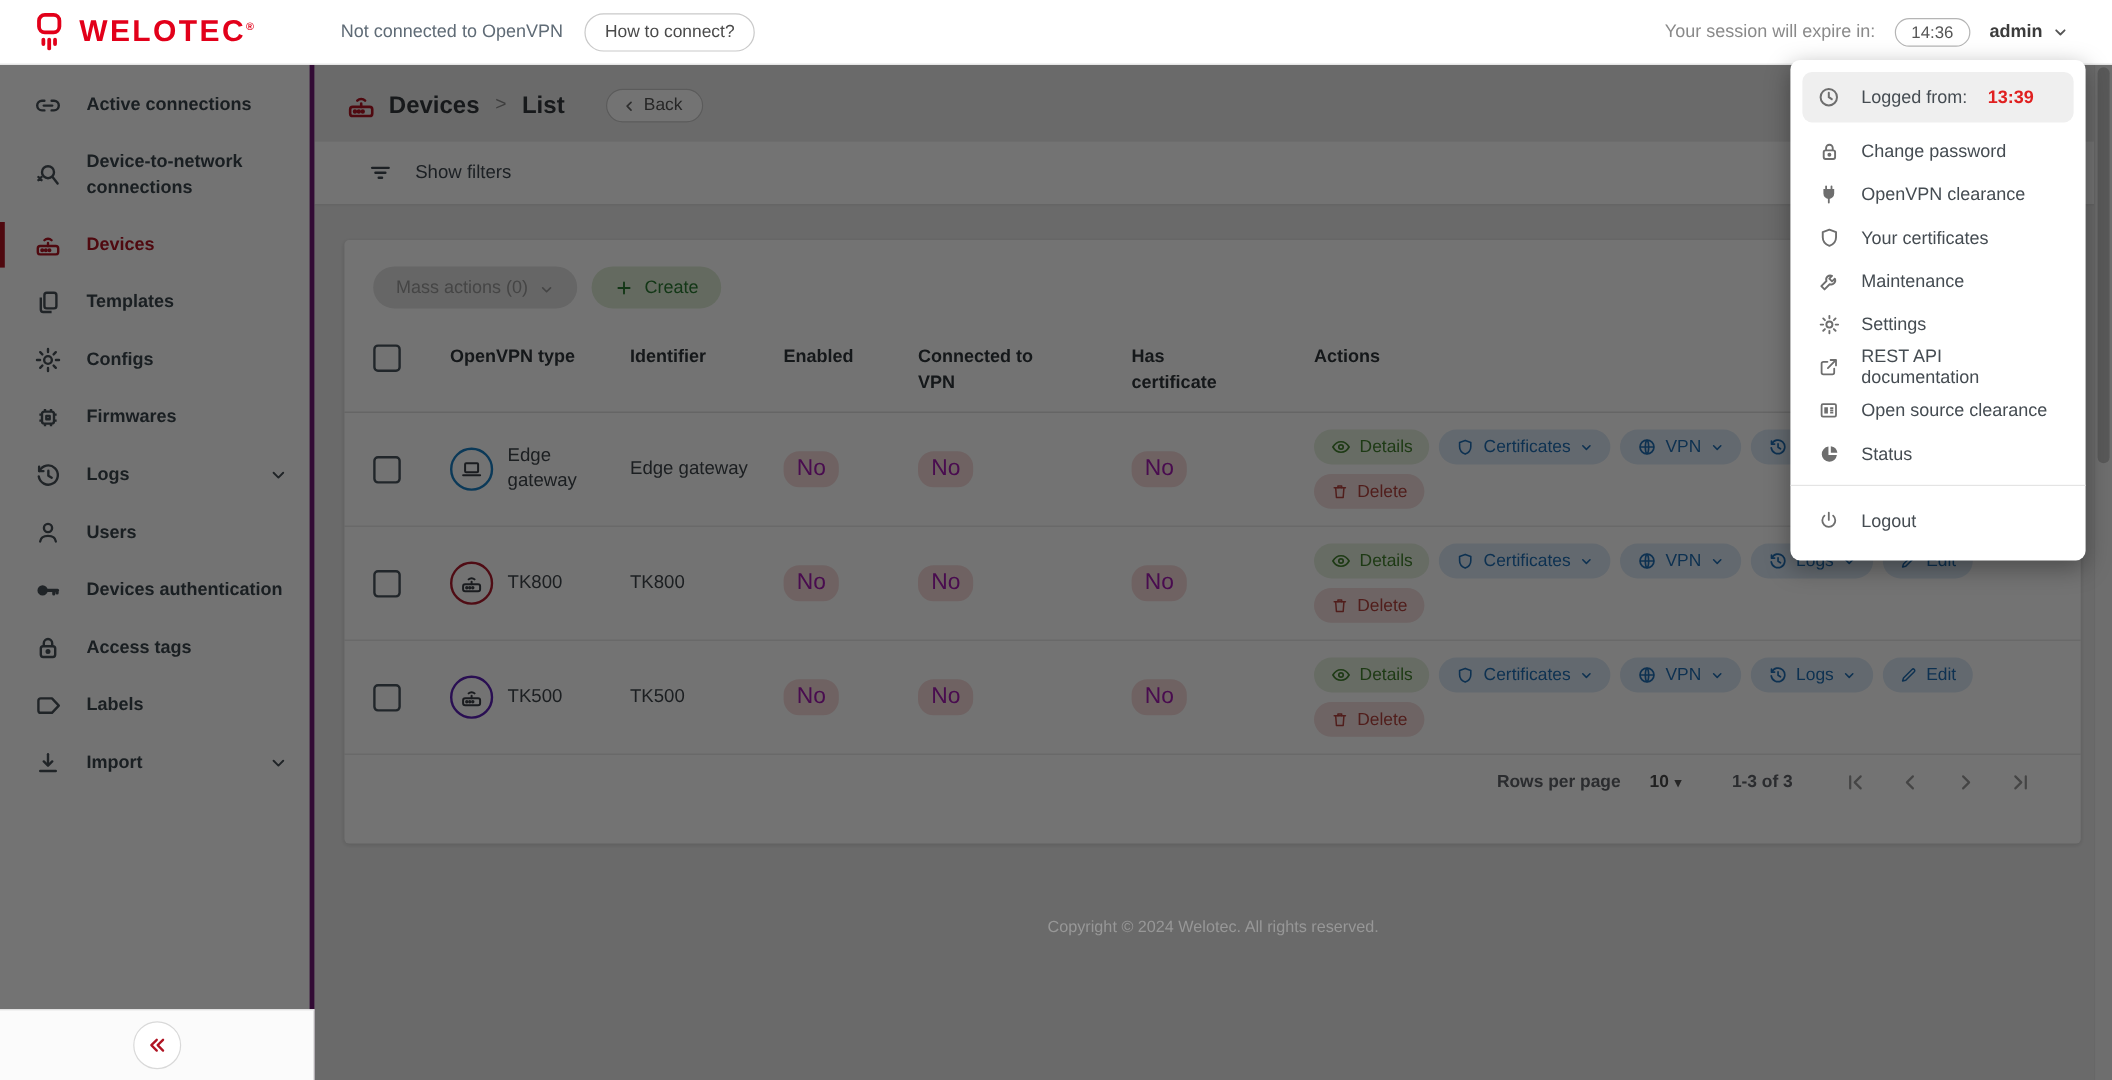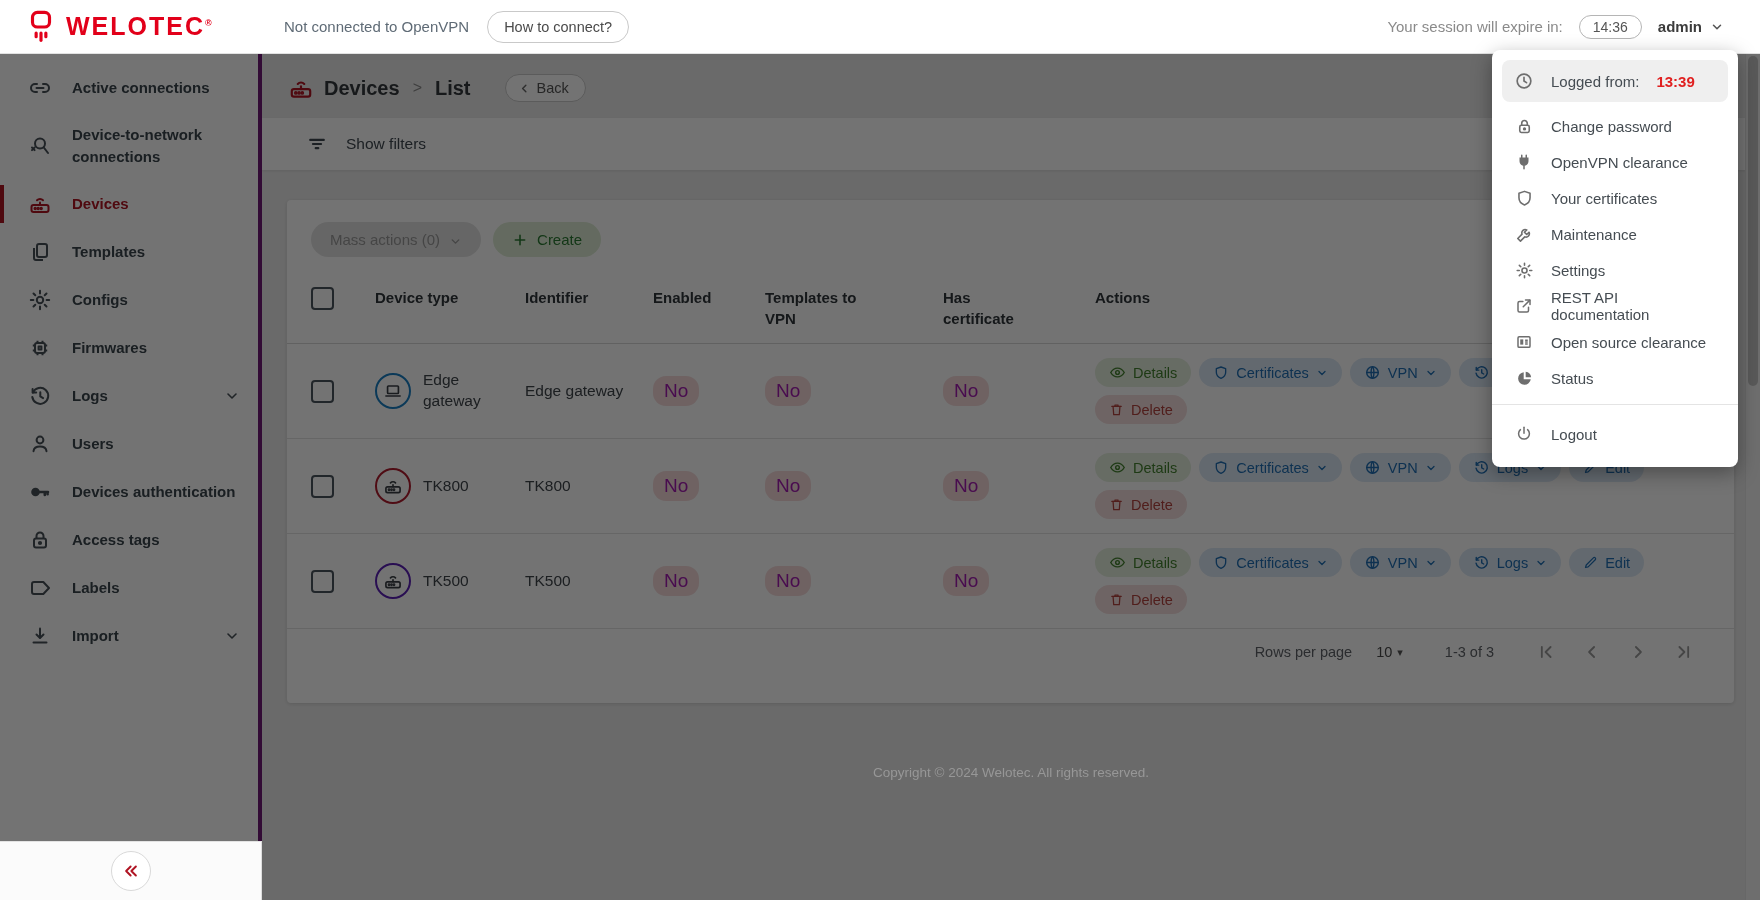--- a/index.html
+++ b/index.html
@@ -74,21 +74,21 @@
   .ident { font-size:15.5px; color:#3f454b; line-height:1.35; padding-right:14px; }
   .badge-no { display:inline-block; padding:4px 11px; border-radius:13px; background:#f5dada; color:#a21caf; font-size:19px; }
   .aline { display:flex; gap:8px; }
   .aline + .aline { margin-top:8px; }
   .abtn { display:inline-flex; align-items:center; gap:7px; height:29px; padding:0 14px; border-radius:15px;
           font-size:14.5px; border:none; font-family:inherit; cursor:pointer; }
   .abtn-green { background:#e4efde; color:#44822f; }
   .abtn-blue  { background:#dce9f6; color:#1f6eb3; }
   .abtn-red   { background:#f4dddd; color:#b2433e; }
 
-  .pagination { display:flex; align-items:center; justify-content:flex-end; padding:13px 40px; font-size:14.5px; color:#5f6368; }
+  .pagination { display:flex; align-items:center; justify-content:flex-end; padding:13px 40px; font-size:14.5px; color:#5f6368;font-weight:bold; }
   .rpp-select { display:flex; align-items:center; gap:5px; margin-left:24px; cursor:pointer; color:#4a4a4a; }
   .rpp-caret { font-size:11px; color:#555; }
   .page-range { margin-left:42px; }
   .pager { display:flex; gap:26px; margin-left:42px; color:#9a9a9a; }
   .pager .icon { cursor:pointer; }
   .card-bottom { height:28px; }
 
   .copyright { position:relative; z-index:40; margin-top:62px; text-align:center; font-size:13.5px; color:#979797; }
 
   
@@ -337,24 +337,24 @@
             </svg>
         </span>
         <span>Create</span>
       </button>
     </div>
 
     <div class="tgrid thead">
       <div>
           <div class="checkbox"></div>
         </div>
-      <div class="th"><span>Device type</span></div>
+      <div class="th"><span>OpenVPN type</span></div>
       <div class="th"><span>Identifier</span></div>
       <div class="th"><span>Enabled</span></div>
-      <div class="th th-vpn"><span>Templates to VPN</span></div>
+      <div class="th th-vpn"><span>Connected to VPN</span></div>
       <div class="th th-cert"><span>Has certificate</span></div>
       <div class="th"><span>Actions</span></div>
     </div>
 
     <div class="tgrid trow">
       <div>
           <div class="checkbox"></div>
         </div>
       <div class="dev-cell">
         <span class="dev-icon" style="color:#1a7fc4">

